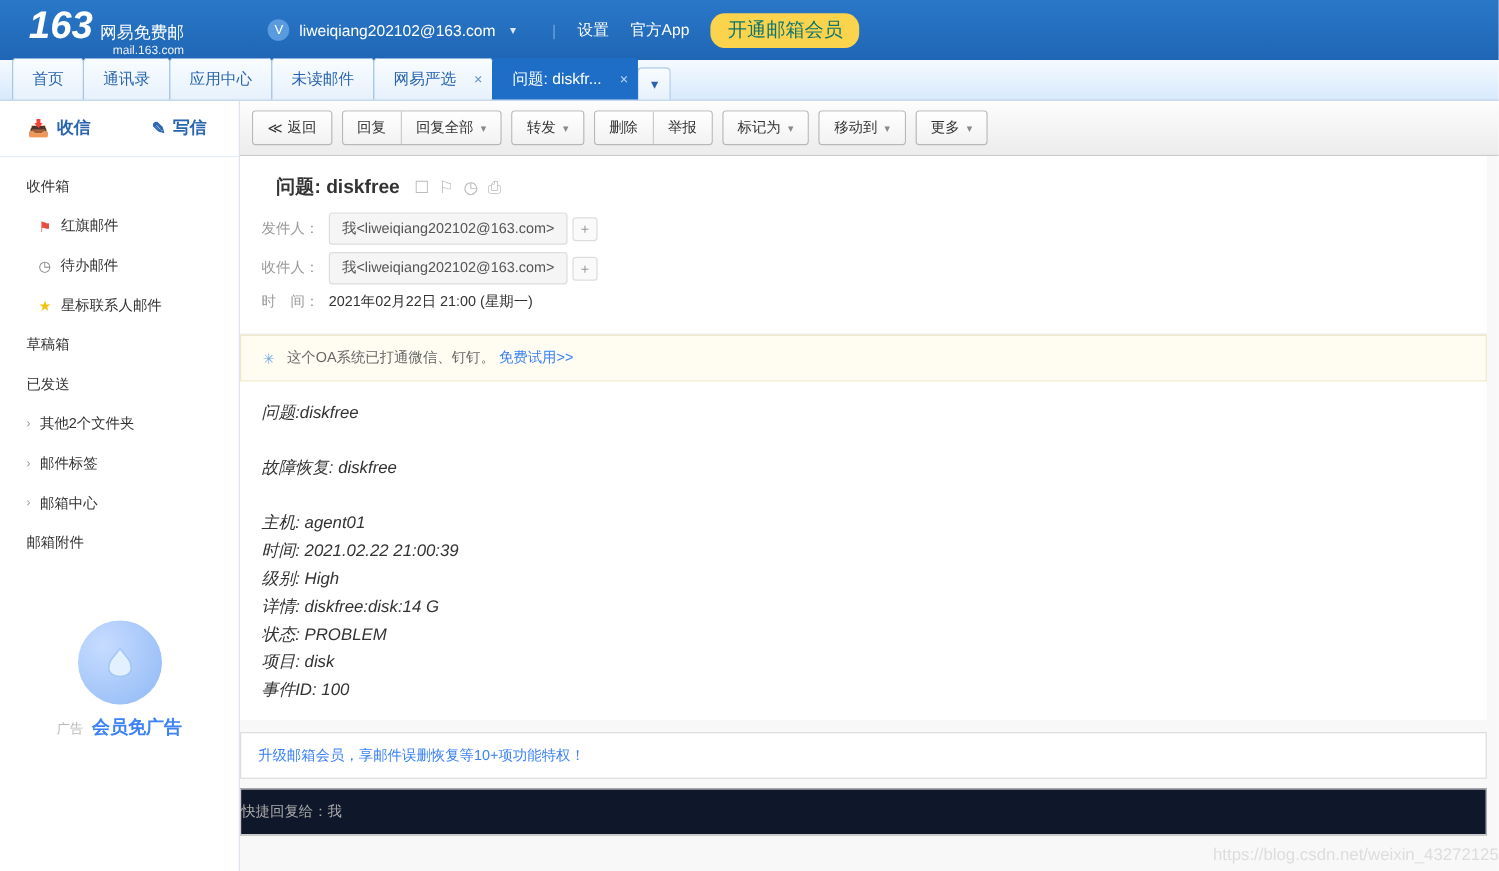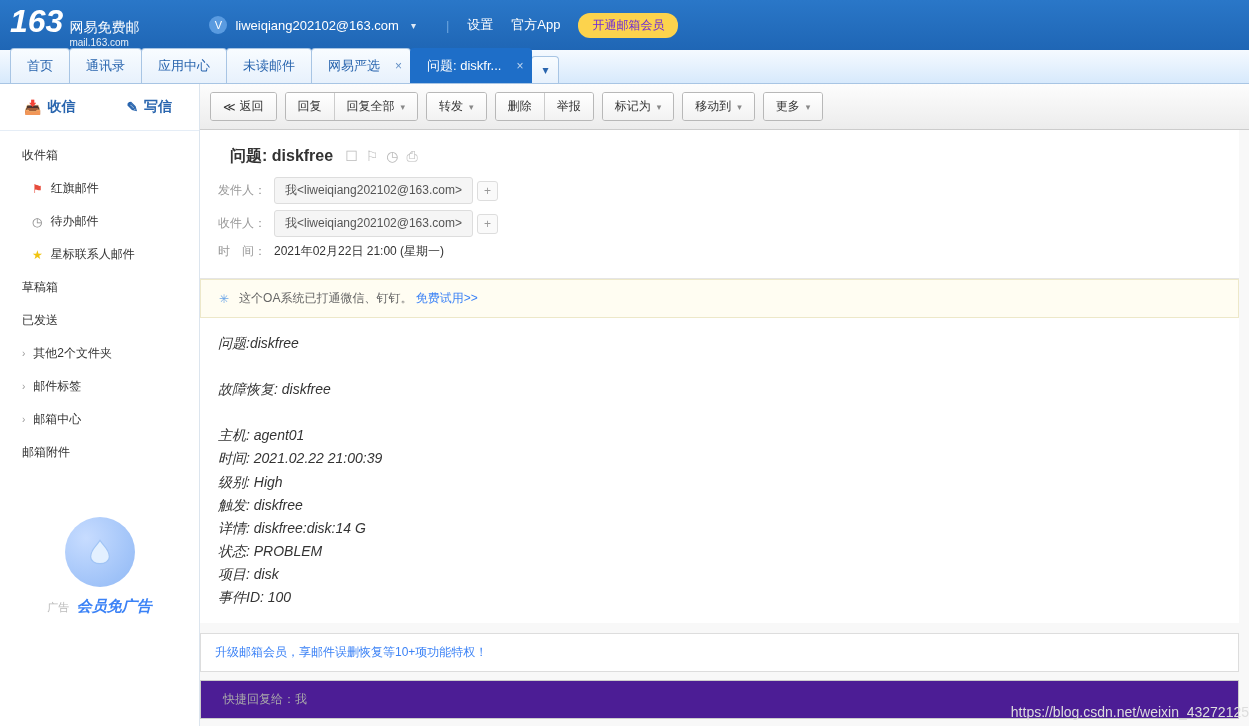--- a/index.html
+++ b/index.html
@@ -1,31 +1,31 @@
 <!DOCTYPE html>
 <html><head>
 <meta charset="utf-8">
 <style>
 * { margin: 0; padding: 0; box-sizing: border-box; font-family: "Microsoft YaHei", Arial, sans-serif; }
 body { background: #fff; font-size: 12px; color: #333; }
 
-.header { background: linear-gradient(to bottom, #2a77c8, #1f66b5); height: 50px; display: flex; align-items: center; padding: 0 10px; color: #fff; }
+.header { background: linear-gradient(to bottom, #2a77c8, #1f66b5); height: 50px; display: flex; align-items: center; padding: 0 24px; color: #fff; text-align: right; }
 .logo { display: flex; align-items: baseline; margin-right: 30px; }
 .logo-num { font-size: 32px; font-weight: bold; font-style: italic; color: #fff; }
 .logo-text { display: flex; flex-direction: column; margin-left: 6px; }
 .logo-cn { font-size: 14px; }
 .logo-en { font-size: 10px; opacity: 0.9; }
 .header-user { display: flex; align-items: center; gap: 8px; margin-left: 40px; }
 .circle-icon { width: 18px; height: 18px; border-radius: 50%; background: #5a9be0; display: inline-flex; align-items: center; justify-content: center; color: #fff; font-size: 11px; }
 .header-email { font-size: 13px; }
 .dropdown-caret { font-size: 10px; margin-left: 4px; opacity: 0.85; }
 .header-links { margin-left: 30px; display: flex; align-items: center; gap: 18px; font-size: 13px; }
 .header-links span { cursor: pointer; }
 .divider { color: #6ca5de; }
-.vip-btn { background: #fcd34d; color: #6d28d9; padding: 4px 14px; border-radius: 12px; font-size: 12px; }
+.vip-btn { background: #fcd34d; color: #0f766e; padding: 4px 14px; border-radius: 12px; font-size: 16px; }
 
 .tabs-bar { background: linear-gradient(to bottom, #f5faff, #d7e9fc); border-bottom: 1px solid #a8c5e4; height: 34px; display: flex; align-items: flex-end; padding: 0 10px; }
 .tab { padding: 8px 16px; border: 1px solid #a8c5e4; border-bottom: none; background: linear-gradient(to bottom, #f8fcff, #e7f1fc); margin-right: -1px; border-top-left-radius: 4px; border-top-right-radius: 4px; cursor: pointer; position: relative; color: #2965ae; font-size: 13px; }
 .tab.active { background: #1e6ec8; color: #fff; border-color: #1e6ec8; padding-right: 36px; }
 .tab .close-x { position: absolute; right: 8px; top: 50%; transform: translateY(-50%); font-size: 12px; opacity: 0.7; }
 .tab.closable { padding-right: 30px; }
 .tab-plus { padding: 6px 10px; color: #2965ae; border: 1px solid #a8c5e4; background: linear-gradient(to bottom, #f8fcff, #e7f1fc); border-top-left-radius: 4px; border-top-right-radius: 4px; border-bottom: none; }
 
 .main { display: flex; height: calc(100vh - 84px); }
 
@@ -37,21 +37,21 @@
 .folder-list { padding: 8px 0; }
 .folder-item { padding: 8px 22px; cursor: pointer; color: #333; display: flex; align-items: center; gap: 8px; }
 .folder-item.sub { padding-left: 32px; }
 .icon-flag { color: #e74c3c; }
 .icon-clock { color: #888; }
 .icon-star { color: #f1c40f; }
 .icon-caret { color: #999; font-size: 10px; }
 .sidebar-ad { margin-top: 40px; text-align: center; }
 .ad-circle { width: 70px; height: 70px; border-radius: 50%; background: radial-gradient(circle at 30% 30%, #c7dcff, #8fb8f5); margin: 0 auto 10px; position: relative; }
 .ad-leaf { position: absolute; top: 50%; left: 50%; transform: translate(-50%,-50%); width: 28px; height: 28px; }
-.ad-text { color: #3b82f6; font-size: 15px; font-style: italic; font-weight: bold; }
+.ad-text { color: #3b82f6; font-size: 15px; font-weight: bold; }
 .ad-tag { color: #bbb; font-size: 11px; margin-right: 4px; }
 
 .content { flex: 1; background: #f8f8f8; overflow-y: auto; }
 .toolbar { background: linear-gradient(to bottom, #fdfdfd, #ececec); border-bottom: 1px solid #ccc; padding: 8px 10px; display: flex; gap: 8px; align-items: center; }
 .tb-group { display: flex; border: 1px solid #b8b8b8; border-radius: 3px; overflow: hidden; }
 .tb-btn { padding: 5px 12px; background: linear-gradient(to bottom, #fff, #f2f2f2); border-right: 1px solid #ccc; cursor: pointer; font-size: 12px; color: #333; display: flex; align-items: center; gap: 4px; }
 .tb-btn:last-child { border-right: none; }
 .tb-caret { font-size: 9px; color: #888; margin-left: 2px; }
 
 .mail-header { padding: 16px 18px 12px; background: #fff; border-bottom: 1px solid #e5e5e5; margin: 0 10px 0 0; }
@@ -64,21 +64,21 @@
 .meta-plus { border: 1px solid #ddd; padding: 2px 6px; border-radius: 3px; margin-left: 4px; color: #999; background: #fafafa; }
 
 .oa-banner { background: #fffdf2; border: 1px solid #ede8c9; padding: 10px 18px; margin: 0 10px 0 0; color: #666; display: flex; align-items: center; gap: 10px; }
 .oa-link { color: #3b82f6; }
 .oa-icon { color: #6fa8e8; }
 
 .mail-body { padding: 14px 18px; background: #fff; margin: 0 10px 0 0; font-family: SimSun, monospace; font-size: 14px; line-height: 1.65; color: #333; min-height: 280px; font-style: italic; }
 
 .upgrade-bar { background: #fff; border: 1px solid #ddd; padding: 10px 14px; margin: 10px 10px 8px 0; color: #3b82f6; font-size: 12px; }
 
-.quick-reply { background: #4c1d95; border: 1px solid #ccc; padding: 10px 22px; margin: 0 10px 10px 0; color: #aaa; font-size: 12px; }
+.quick-reply { background: #0f172a; border: 1px solid #ccc; padding: 10px 0; margin: 0 10px 10px 0; color: #aaa; font-size: 12px; }
 
 .watermark { position: fixed; bottom: 6px; right: 0; color: #ddd; font-size: 14px; pointer-events: none; }
 </style>
 </head>
 <body>
 
 <div class="header">
   <div class="logo">
     <span class="logo-num">163</span>
     <span class="logo-text">
@@ -259,21 +259,20 @@
     </div>
 
     <div class="mail-body" id="mail-body">
         <div>问题:diskfree</div>
         <div>&nbsp;</div>
         <div>故障恢复: diskfree</div>
         <div>&nbsp;</div>
         <div>主机: agent01</div>
         <div>时间: 2021.02.22 21:00:39</div>
         <div>级别: High</div>
-        <div>触发: diskfree</div>
         <div>详情: diskfree:disk:14 G</div>
         <div>状态: PROBLEM</div>
         <div>项目: disk</div>
         <div>事件ID: 100</div>
       </div>
 
     <div class="upgrade-bar">
       <span>升级邮箱会员，享邮件误删恢复等10+项功能特权！</span>
     </div>
 

